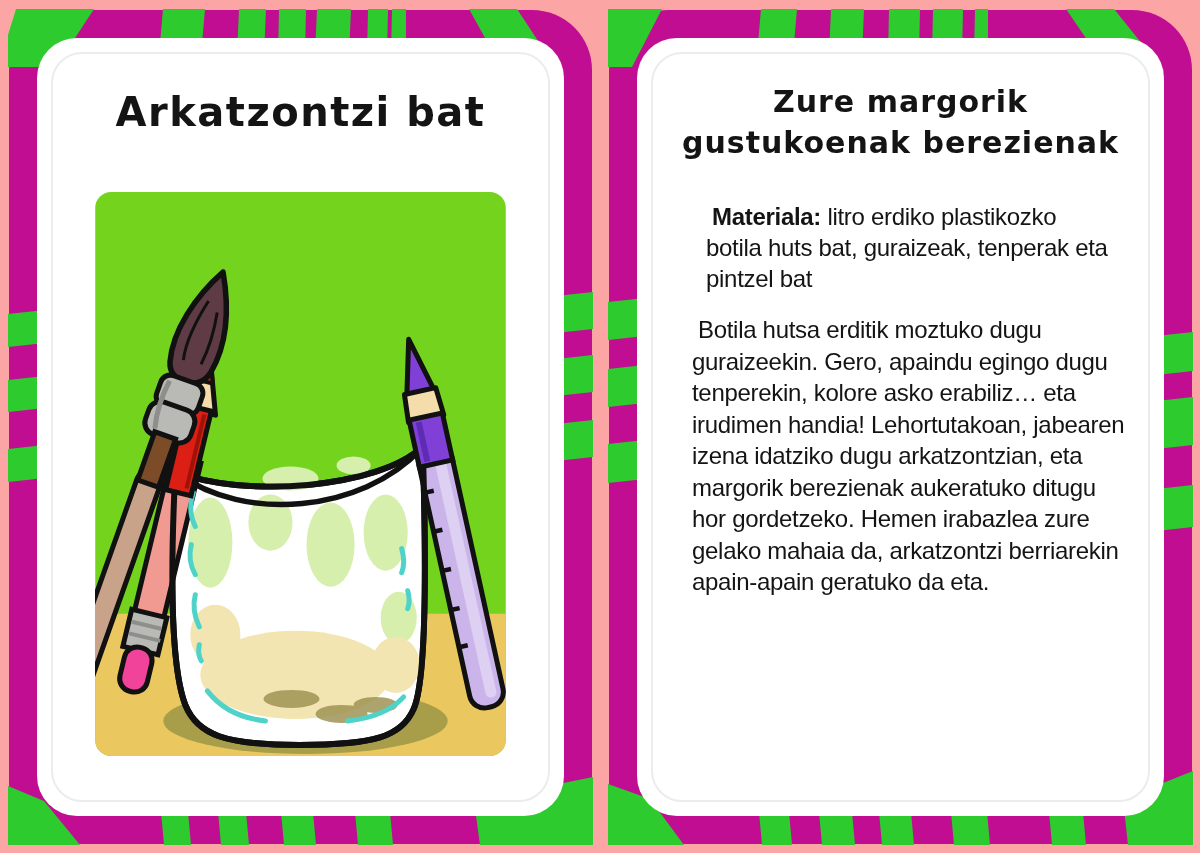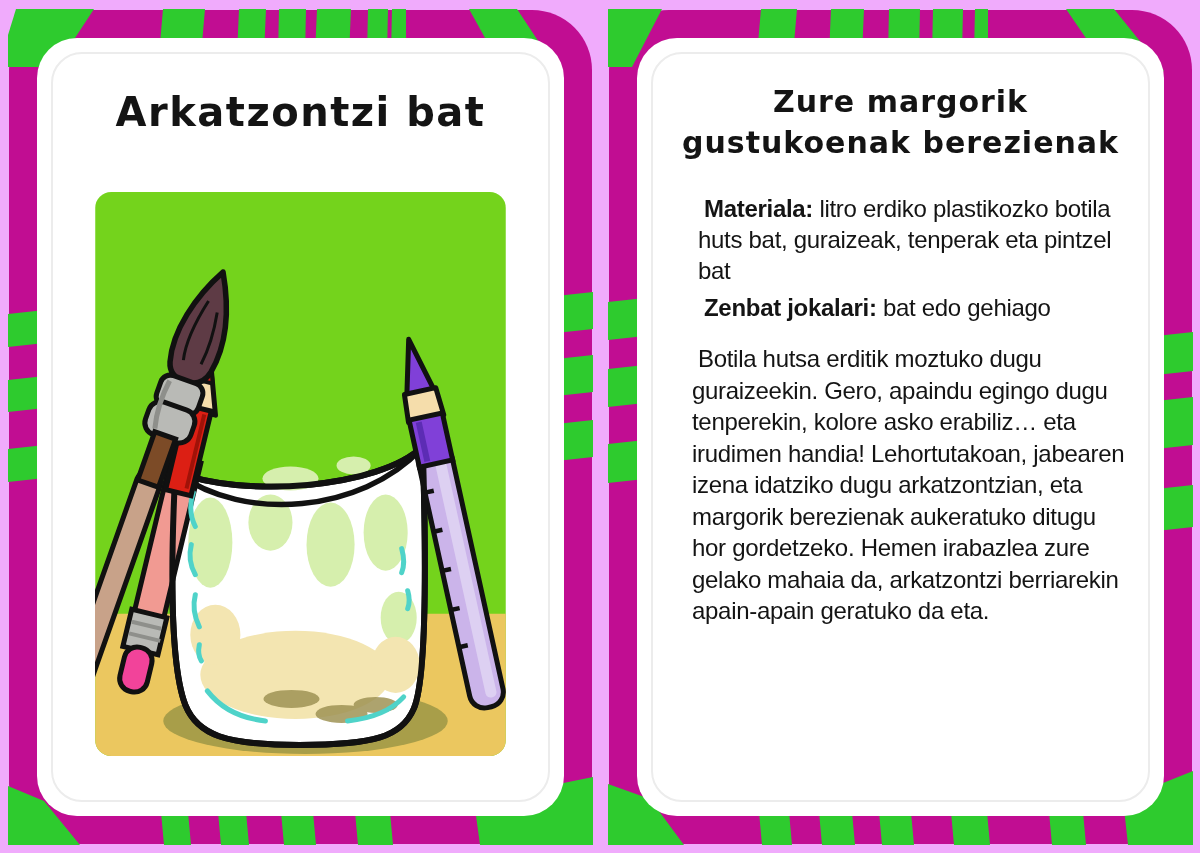--- a/index.html
+++ b/index.html
@@ -4,41 +4,41 @@
 <style>
   :root{
     --border-magenta:#c10d92;
     --stripe-green:#2ecb2e;
     --illustration-green:#74d31c;
     --table-tan:#ebc75f;
     --text-color:#141414;
     --card-white:#ffffff;
   }
   html,body{margin:0;padding:0;background:#ffffff;}
-  .page{position:relative;width:1200px;height:853px;background:#f0abfc;overflow:hidden;
+  .page{position:relative;width:1200px;height:853px;background:#fca5a5;overflow:hidden;
         font-family:"Liberation Sans",sans-serif;color:var(--text-color);}
   .card{position:absolute;top:9px;width:585px;height:836px;}
   .card.left{left:8px;}
   .card.right{left:608px;}
   .border-svg{position:absolute;left:0;top:0;width:585px;height:836px;display:block;}
   .stripe{fill:var(--stripe-green);}
   .ring{fill:var(--border-magenta);}
   .inner-face{fill:var(--card-white);}
   .hairline{fill:none;stroke:#ececec;stroke-width:2;}
 
   .card-title{position:absolute;left:0;top:80px;width:100%;text-align:center;
     font-family:"DejaVu Sans",sans-serif;font-weight:700;font-size:40px;
     letter-spacing:1.5px;color:var(--text-color);}
   .card-title-2line{top:72px;font-size:30px;line-height:41px;letter-spacing:1px;}
 
   .illus{position:absolute;left:87px;top:183px;width:411px;height:564px;}
   .illus svg{display:block;width:100%;height:100%;}
 
   .textblock{position:absolute;left:84px;top:178px;width:438px;}
-  .tp{margin:6px;font-size:24px;line-height:31px;letter-spacing:-0.3px;text-indent:6px;}
+  .tp{margin:14px;font-size:24px;line-height:31px;letter-spacing:-0.3px;text-indent:6px;}
   .tp b{font-weight:700;}
   .bodytext{margin:20px 0 0 0;font-size:24px;line-height:31.5px;letter-spacing:-0.3px;}
 </style>
 </head>
 <body>
 
 <div class="page">
 
   <div class="card left">
     <svg class="border-svg" viewBox="0 0 585 836">
@@ -200,18 +200,17 @@
       <rect class="hairline" x="44" y="44" width="497" height="748" rx="30"></rect>
     </svg>
 
     <div class="card-title card-title-2line">
       <div>Zure margorik</div>
       <div>gustukoenak berezienak</div>
     </div>
 
     <div class="textblock">
       <p class="tp"><b>Materiala:</b><span> litro erdiko plastikozko botila huts bat, guraizeak, tenperak eta pintzel bat</span></p>
-      <p class="tp"><b>Zenbat jokalari:</b><span> bat edo gehiago</span></p>
       <p class="tp bodytext">Botila hutsa erditik moztuko dugu guraizeekin. Gero, apaindu egingo dugu tenperekin, kolore asko erabiliz… eta irudimen handia! Lehortutakoan, jabearen izena idatziko dugu arkatzontzian, eta margorik berezienak aukeratuko ditugu hor gordetzeko. Hemen irabazlea zure gelako mahaia da, arkatzontzi berriarekin apain-apain geratuko da eta.</p>
     </div>
   </div>
 
 </div>
 
 </body></html>

